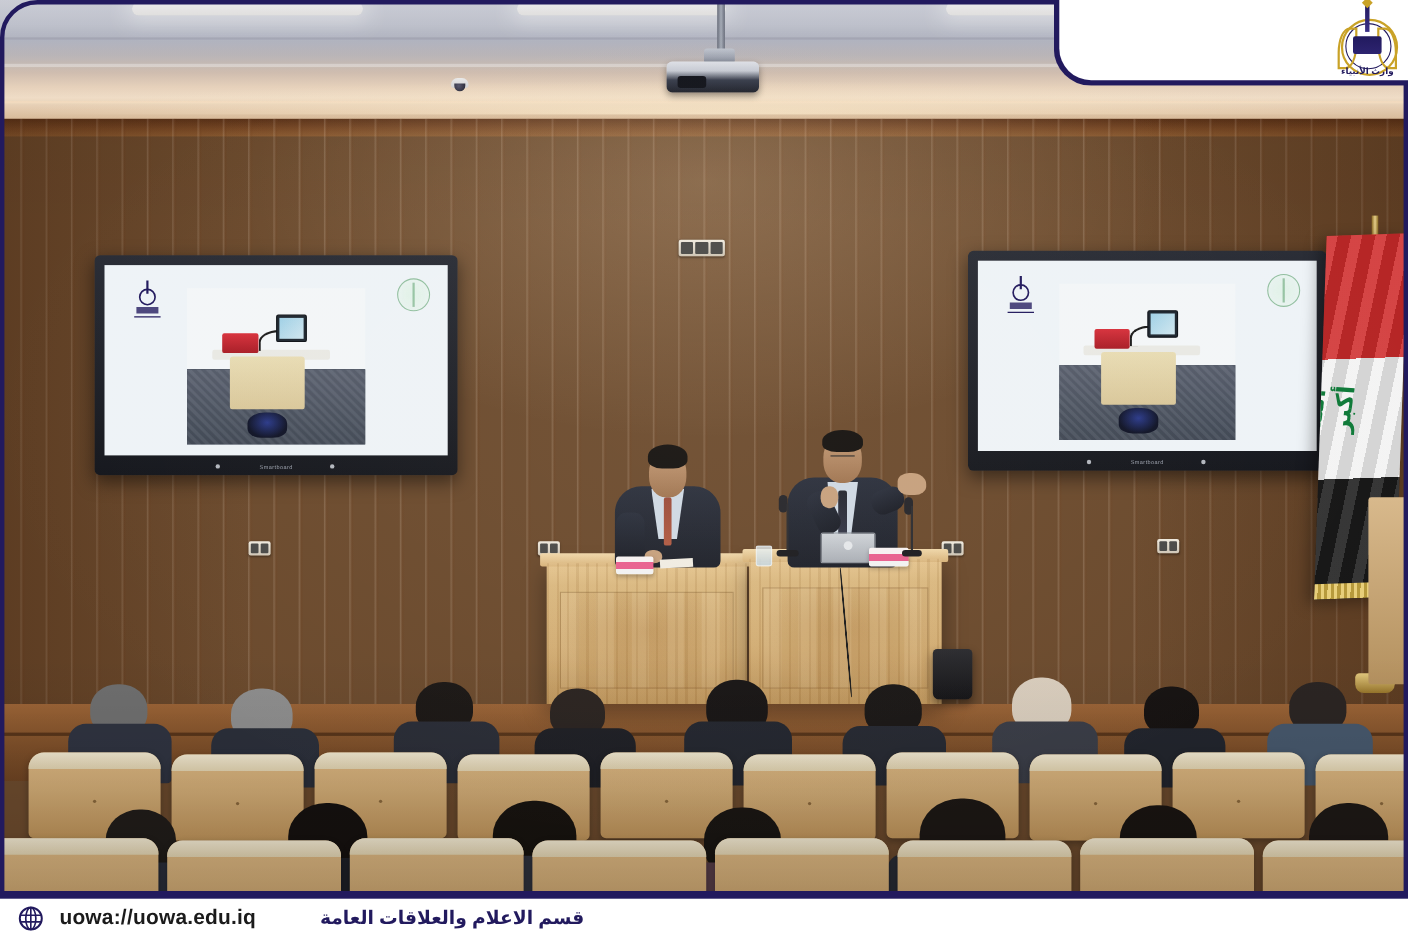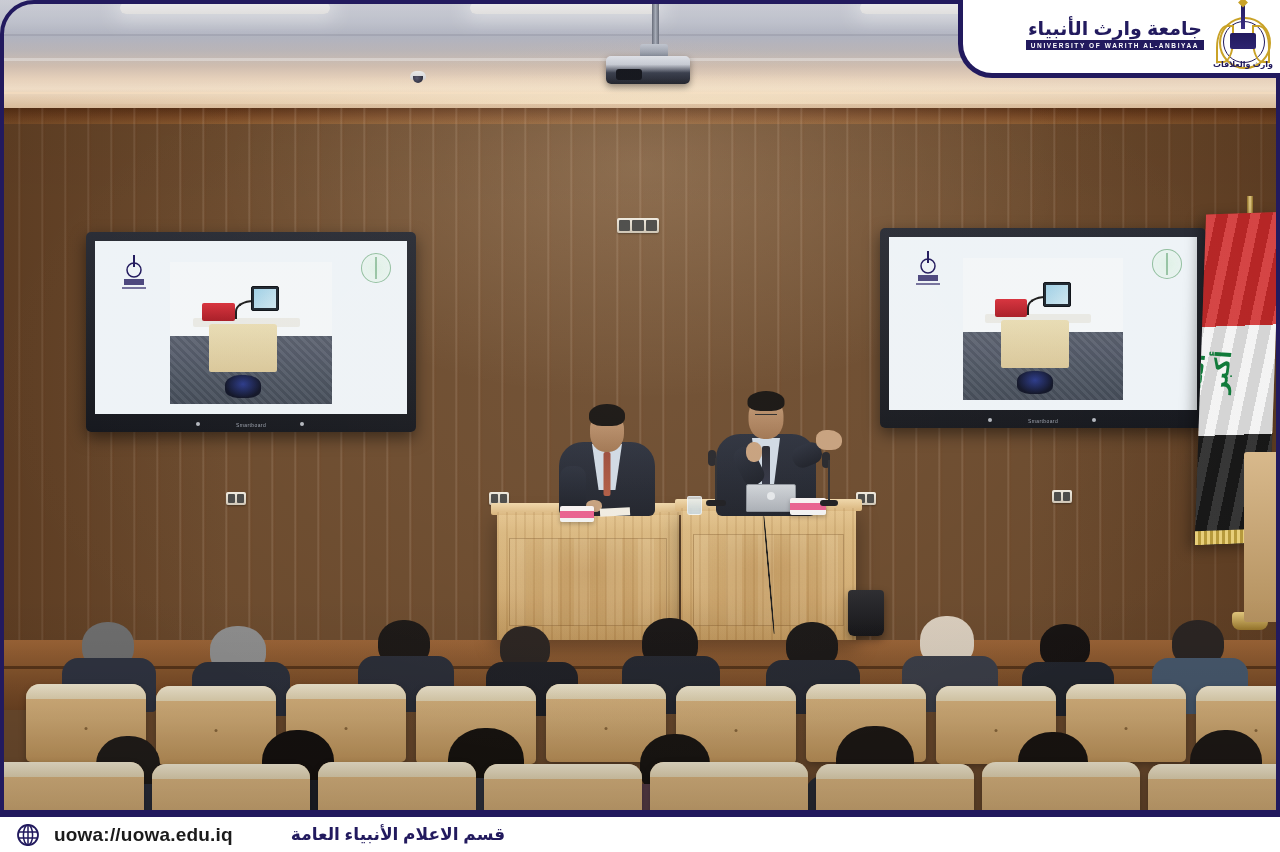--- a/index.html
+++ b/index.html
@@ -649,38 +649,34 @@
       <div class="seat" style="left:982px;top:150px;width:158px;height:96px;"></div>
       <div class="seat" style="left:1148px;top:152px;width:158px;height:96px;"></div>
     </div>
 
     <div class="grade"></div>
   </div>
 
   <div class="frame"></div>
 
   <div class="header-banner">
-    <div class="wordmark">
-      <div class="ar">جامعة وارث الأنبياء</div>
-      <div class="en">UNIVERSITY OF WARITH AL-ANBIYAA</div>
-    </div>
     <div class="crest">
       <div class="ring"></div>
       <div class="ring2"></div>
       <div class="wheat-l"></div>
       <div class="wheat-r"></div>
       <div class="minaret"></div>
       <div class="book"></div>
-      <div class="arlabel">وارث والعلاقات</div>
+      <div class="arlabel">وارث الأنبياء</div>
     </div>
   </div>
 
   <div class="footer-bar">
     <svg class="globe" viewBox="0 0 24 24" aria-hidden="true">
       <circle cx="12" cy="12" r="10" fill="none" stroke="#221a5e" stroke-width="1.8"></circle>
       <ellipse cx="12" cy="12" rx="4.6" ry="10" fill="none" stroke="#221a5e" stroke-width="1.5"></ellipse>
       <path d="M2.4 9 H21.6 M2.4 15 H21.6 M12 2 V22" stroke="#221a5e" stroke-width="1.5" fill="none"></path>
     </svg>
     <div class="site-url">uowa://uowa.edu.iq</div>
-    <div class="dept-ar">قسم الاعلام الأنبياء العامة</div>
+    <div class="dept-ar">قسم الاعلام والعلاقات العامة</div>
   </div>
 
 </div>
 
 </body></html>

